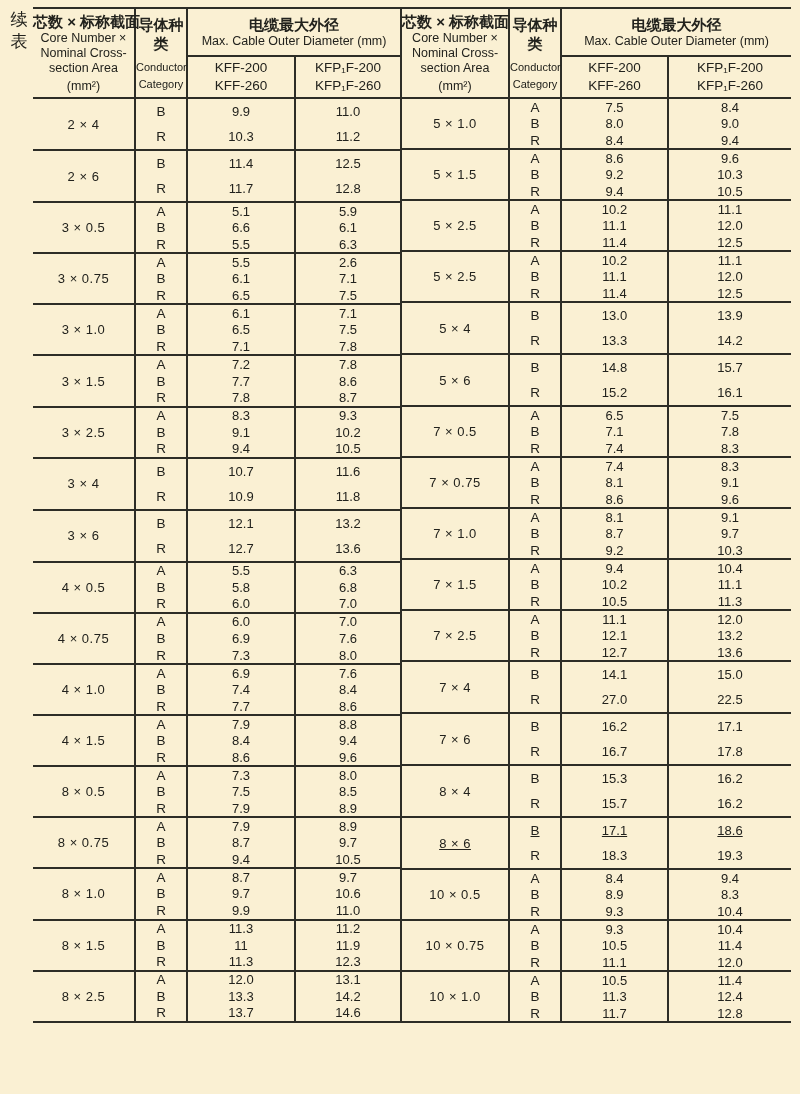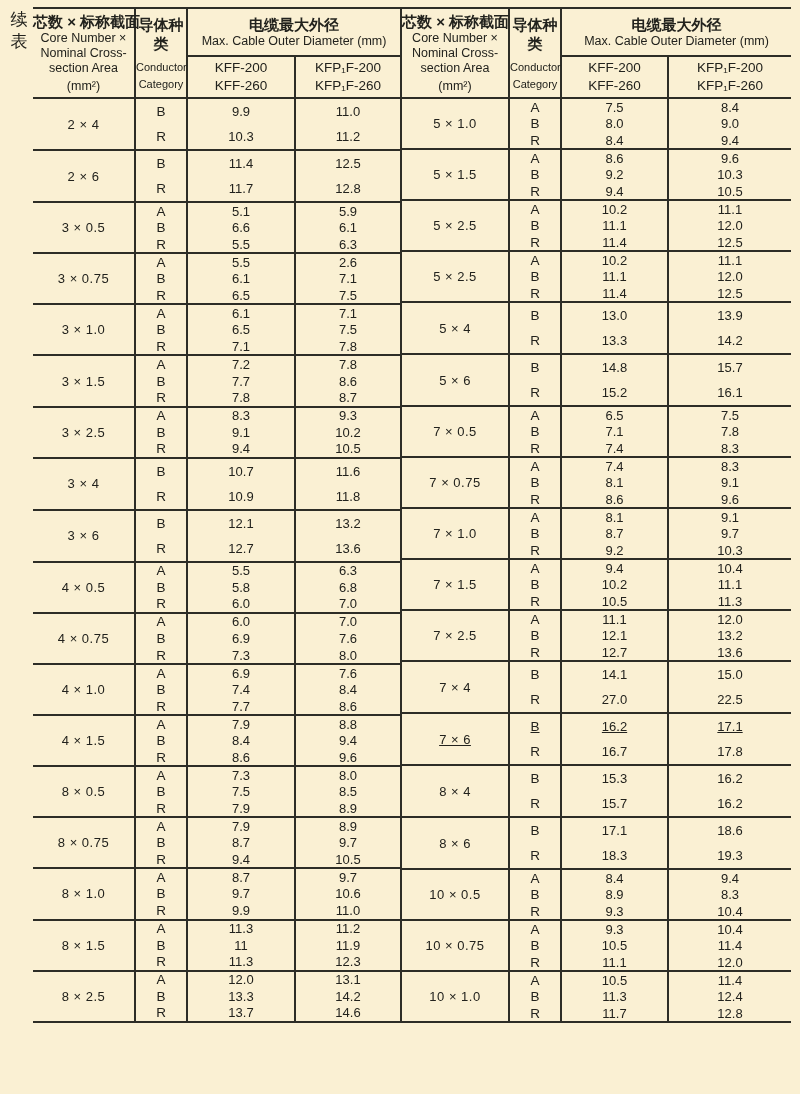--- a/index.html
+++ b/index.html
@@ -569,21 +569,21 @@
           <td rowspan="2" class="c1 size">7 × 4</td>
           <td class="c2 cond">B</td>
           <td class="c3 val">14.1</td>
           <td class="c4 val">15.0</td>
         </tr>
         <tr style="height: 26px;">
           <td class="c2 cond">R</td>
           <td class="c3 val">27.0</td>
           <td class="c4 val">22.5</td>
         </tr>
-        <tr class="gfirst" style="height: 26px; text-decoration: underline;">
+        <tr class="gfirst" style="height: 26px;">
           <td rowspan="2" class="c1 size">7 × 6</td>
           <td class="c2 cond">B</td>
           <td class="c3 val">16.2</td>
           <td class="c4 val">17.1</td>
         </tr>
         <tr style="height: 26px;">
           <td class="c2 cond">R</td>
           <td class="c3 val">16.7</td>
           <td class="c4 val">17.8</td>
         </tr>
@@ -591,21 +591,21 @@
           <td rowspan="2" class="c1 size">8 × 4</td>
           <td class="c2 cond">B</td>
           <td class="c3 val">15.3</td>
           <td class="c4 val">16.2</td>
         </tr>
         <tr style="height: 26px;">
           <td class="c2 cond">R</td>
           <td class="c3 val">15.7</td>
           <td class="c4 val">16.2</td>
         </tr>
-        <tr class="gfirst" style="height: 26px;">
+        <tr class="gfirst" style="height: 26px; text-decoration: underline;">
           <td rowspan="2" class="c1 size">8 × 6</td>
           <td class="c2 cond">B</td>
           <td class="c3 val">17.1</td>
           <td class="c4 val">18.6</td>
         </tr>
         <tr style="height: 26px;">
           <td class="c2 cond">R</td>
           <td class="c3 val">18.3</td>
           <td class="c4 val">19.3</td>
         </tr>

